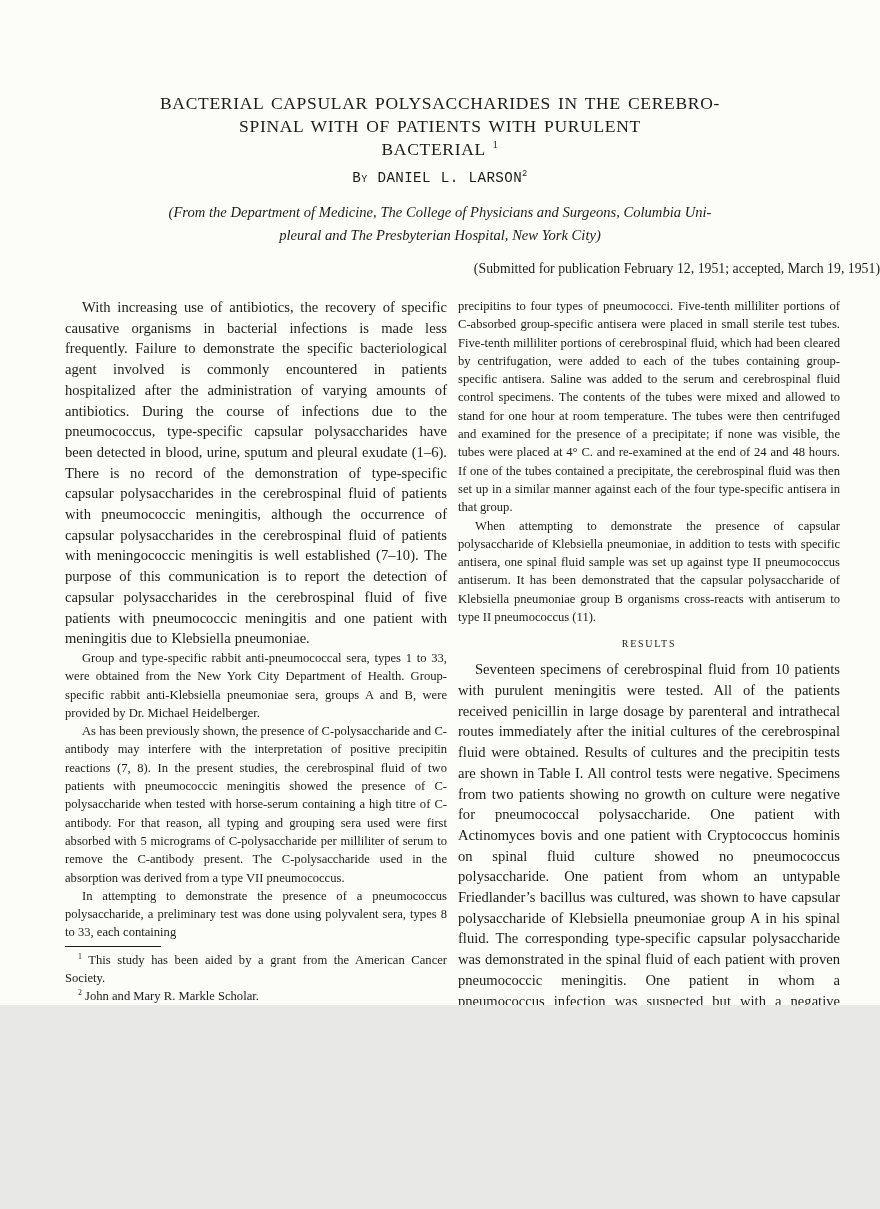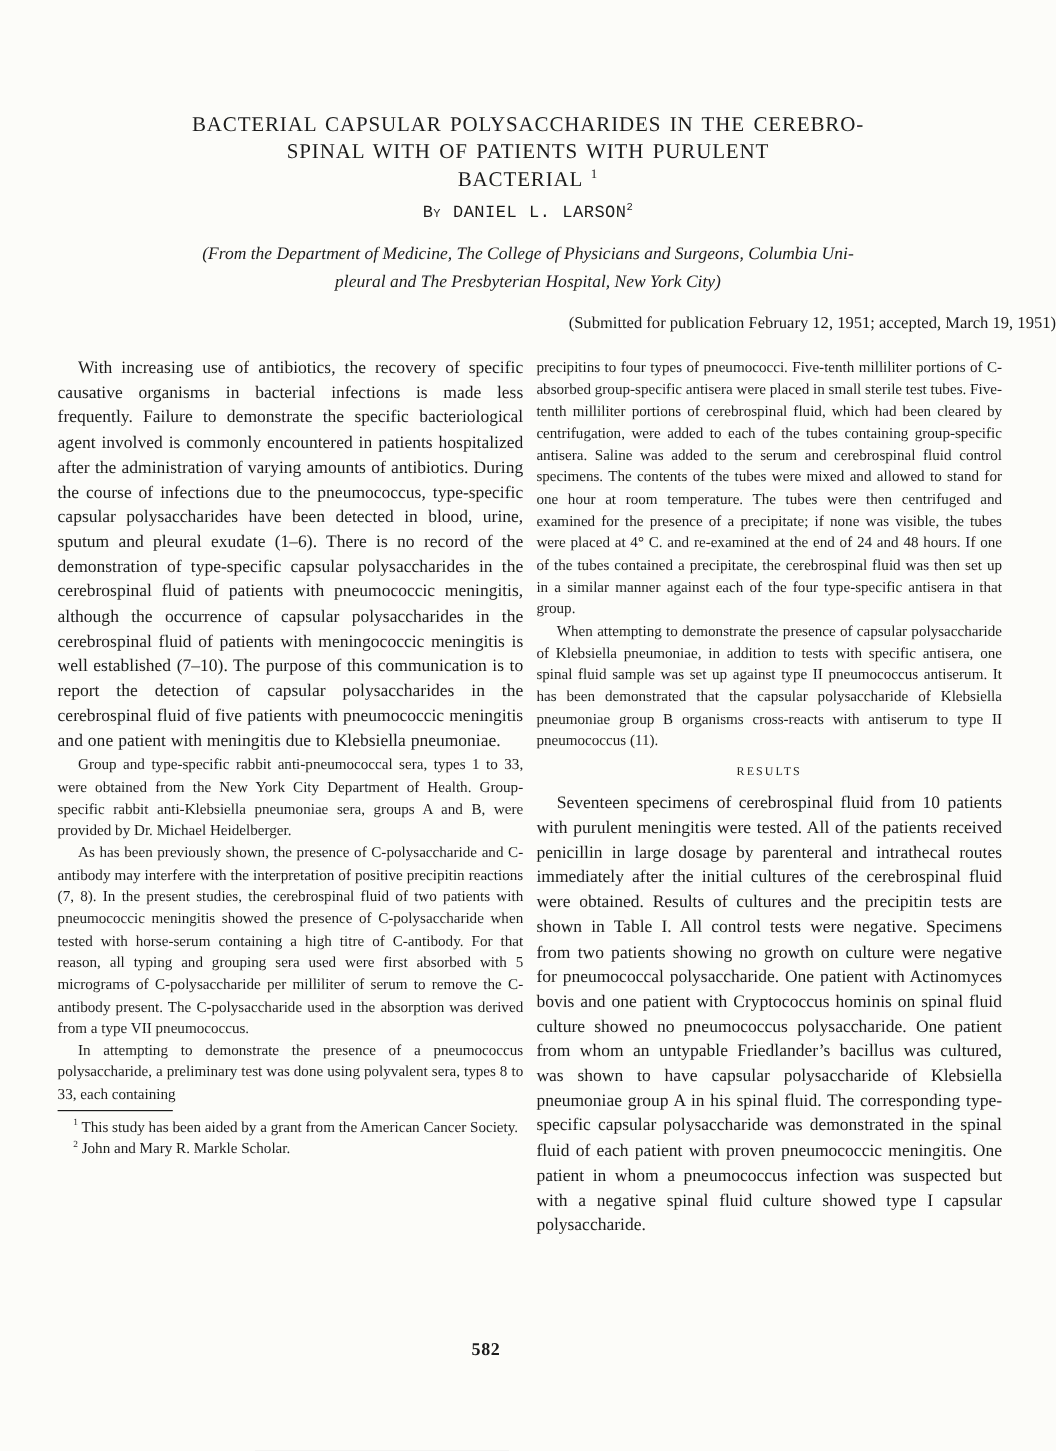--- a/index.html
+++ b/index.html
@@ -1,19 +1,19 @@
 <!DOCTYPE html>
 <html lang="en"><head>
 <meta charset="utf-8">
 <style>
   html, body { margin: 0; padding: 0; background: #e8e8e6; }
   .page {
     position: relative;
     width: 880px;
-    height: 1209px;
+    height: 1005px;
     margin: 0 auto;
     background: #fcfcf9;
     color: #1b1b1b;
     font-family: "Liberation Serif", serif;
     overflow: hidden;
   }
   .head { padding-top: 92px; text-align: center; }
   .title {
     margin: 0;
     font-size: 17.5px;
@@ -28,21 +28,21 @@
   .smallcaps { font-variant: small-caps; }
   .affil {
     margin: 15px auto 0;
     width: 620px;
     font-style: italic;
     font-size: 14.6px;
     line-height: 23px;
   }
   .aline { display: block; }
   .submitted { margin-top: 14px; font-size: 13.8px; text-align: right; }
-  .columns { display: flex; gap: 11px; padding: 20px 40px 0 48px; }
+  .columns { display: flex; gap: 11px; padding: 20px 40px 0 48px; margin-left: 17px; }
   .col { width: 388px; }
   p { margin: 0; }
   .body-text {
     font-size: 14.6px;
     line-height: 20.7px;
     text-align: justify;
     hyphens: auto;
     word-spacing: 0.5px;
   }
   .small-text {

